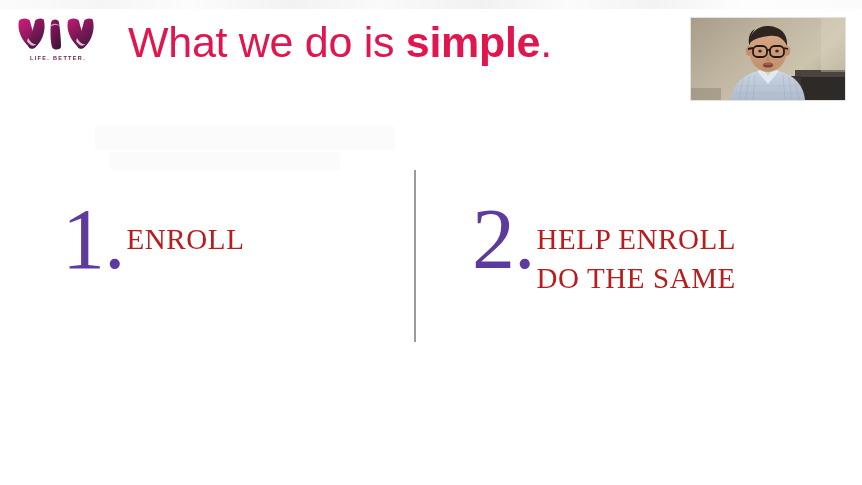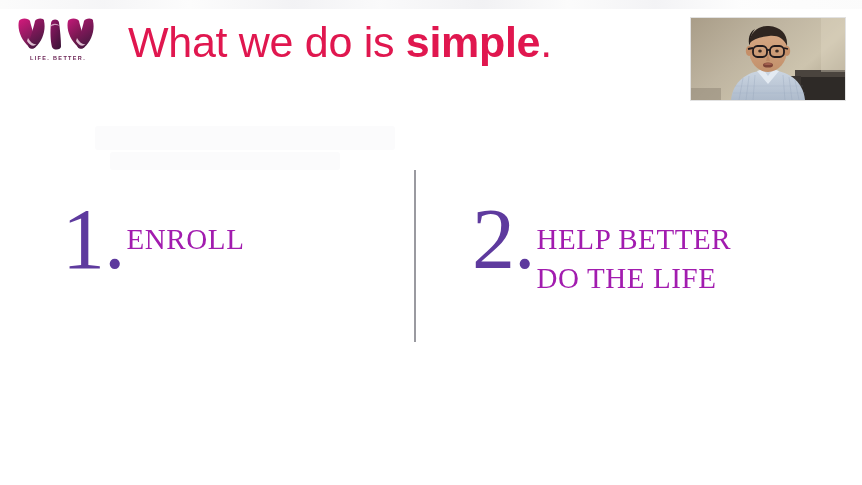--- a/index.html
+++ b/index.html
@@ -117,21 +117,21 @@
     letter-spacing: -1px;
   }
   .labels {
     margin-left: 2px;
     margin-top: 20px;
   }
   .label-line {
     font-family: "Liberation Serif", serif;
     font-size: 29px;
     line-height: 39px;
-    color: #a21caf;
+    color: #b91c1c;
     letter-spacing: 0.6px;
     white-space: nowrap;
     text-align: center;
   }
 </style>
 </head>
 <body>
 
 <div id="slide">
 
@@ -263,18 +263,18 @@
   <div class="item item-1">
     <span class="num">1.</span>
     <span class="labels">
       <span class="label-line">ENROLL</span><br>
     </span>
   </div>
 
   <div class="item item-2">
     <span class="num">2.</span>
     <span class="labels">
-      <span class="label-line">HELP BETTER</span><br>
-      <span class="label-line">DO THE LIFE</span>
+      <span class="label-line">HELP ENROLL</span><br>
+      <span class="label-line">DO THE SAME</span>
     </span>
   </div>
 
 </div>
 
 </body></html>

